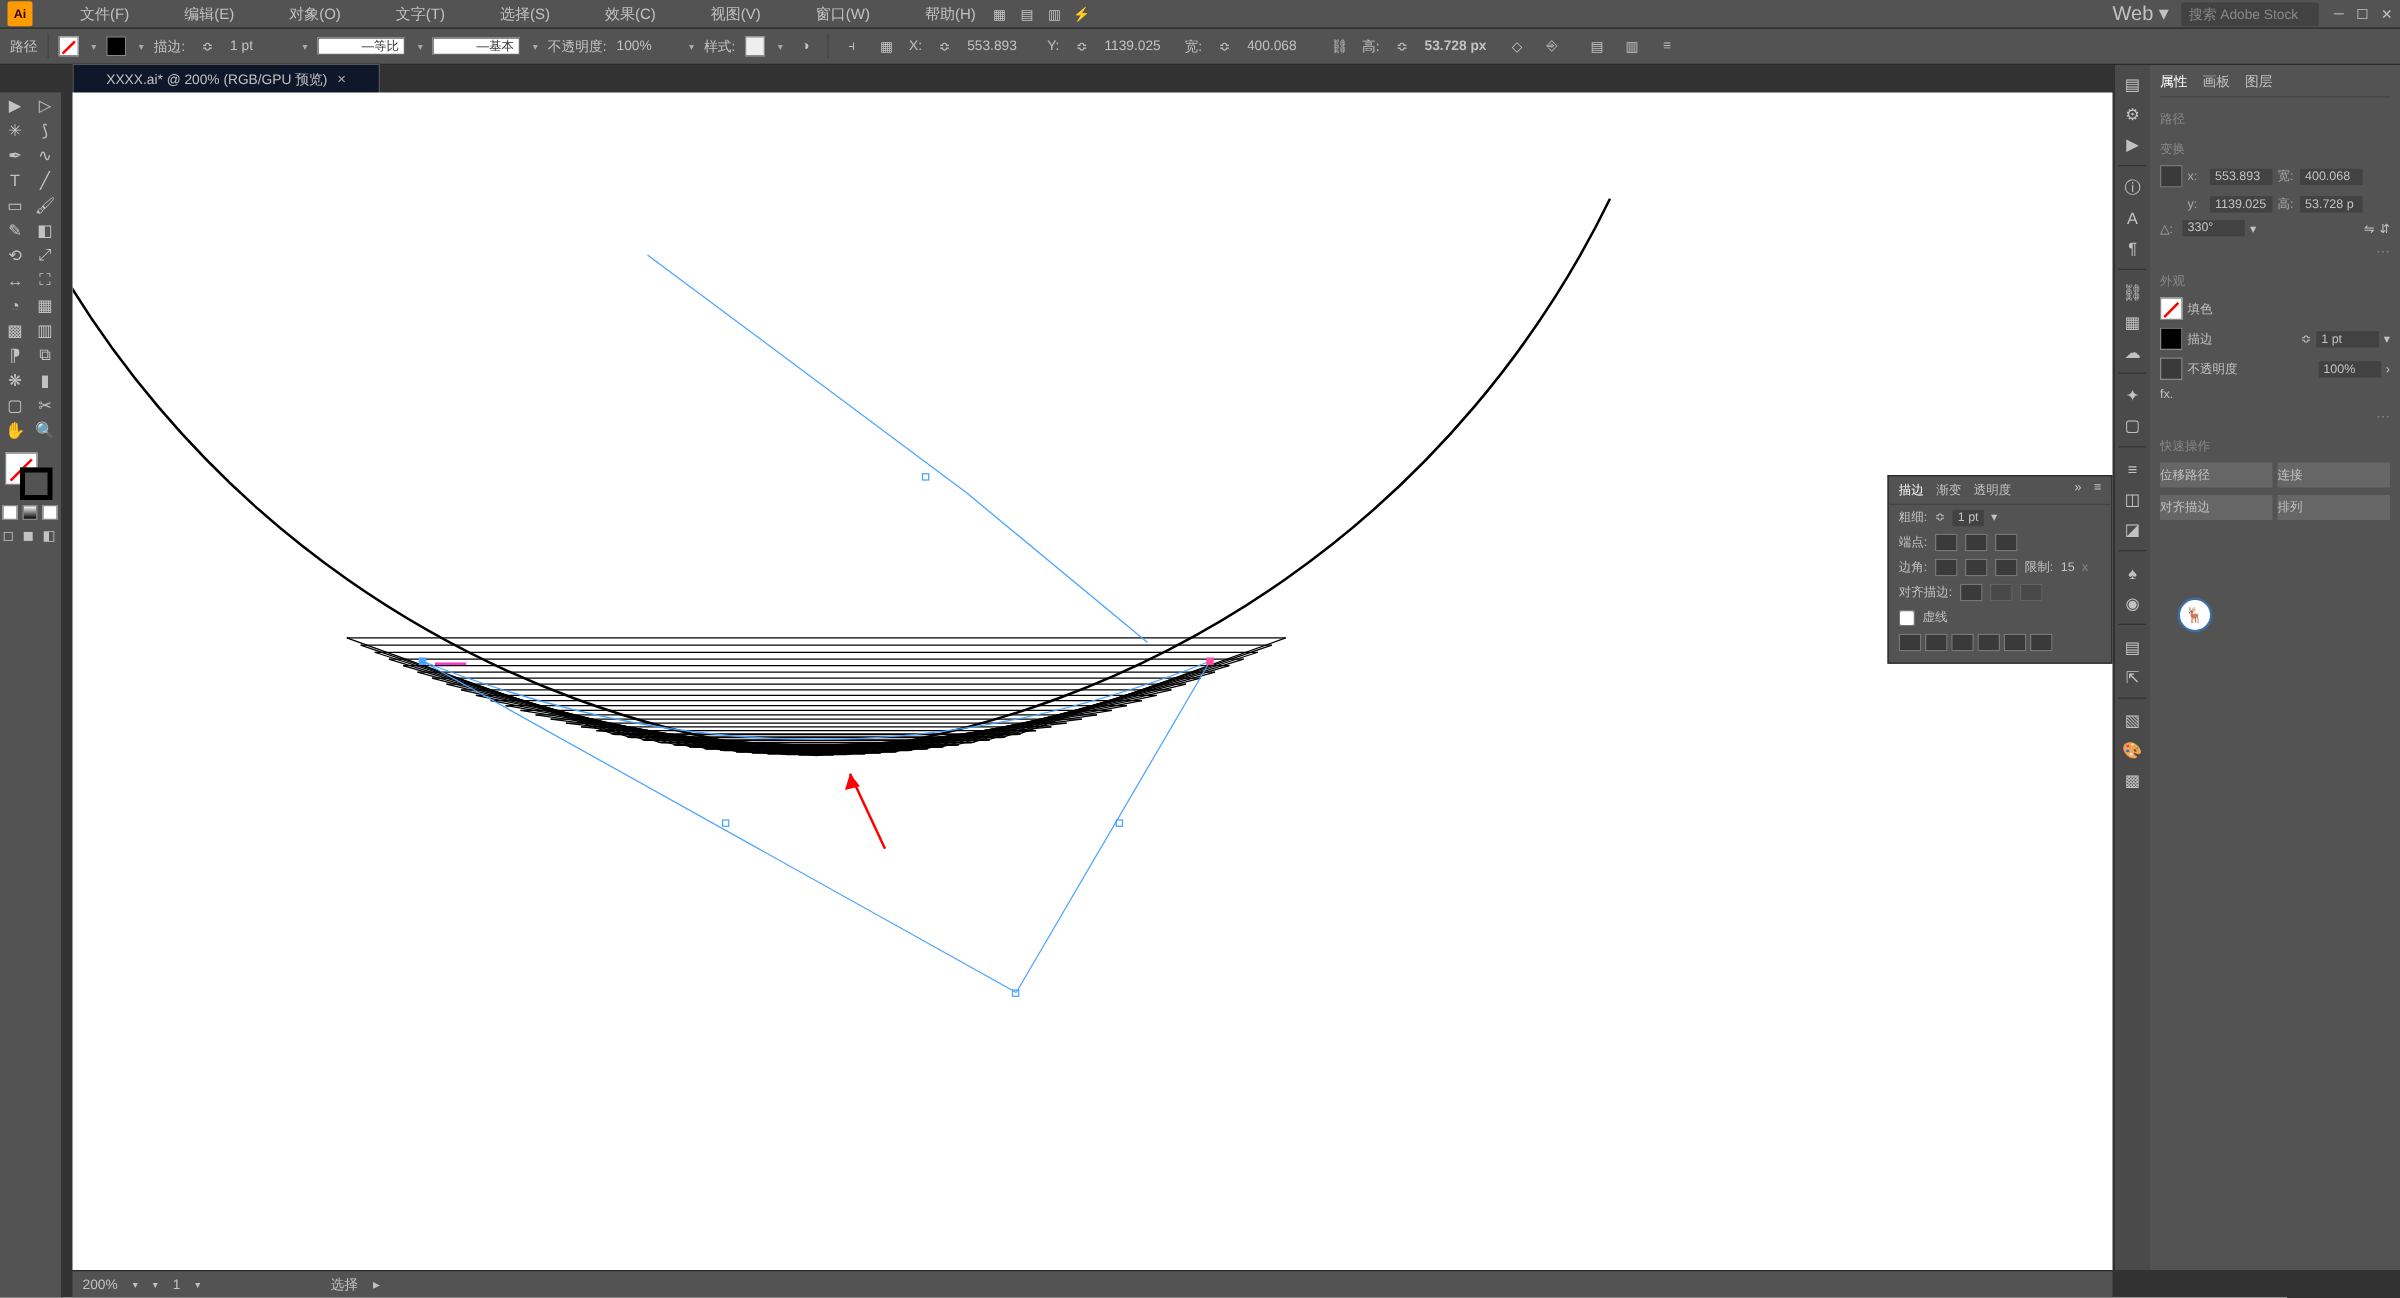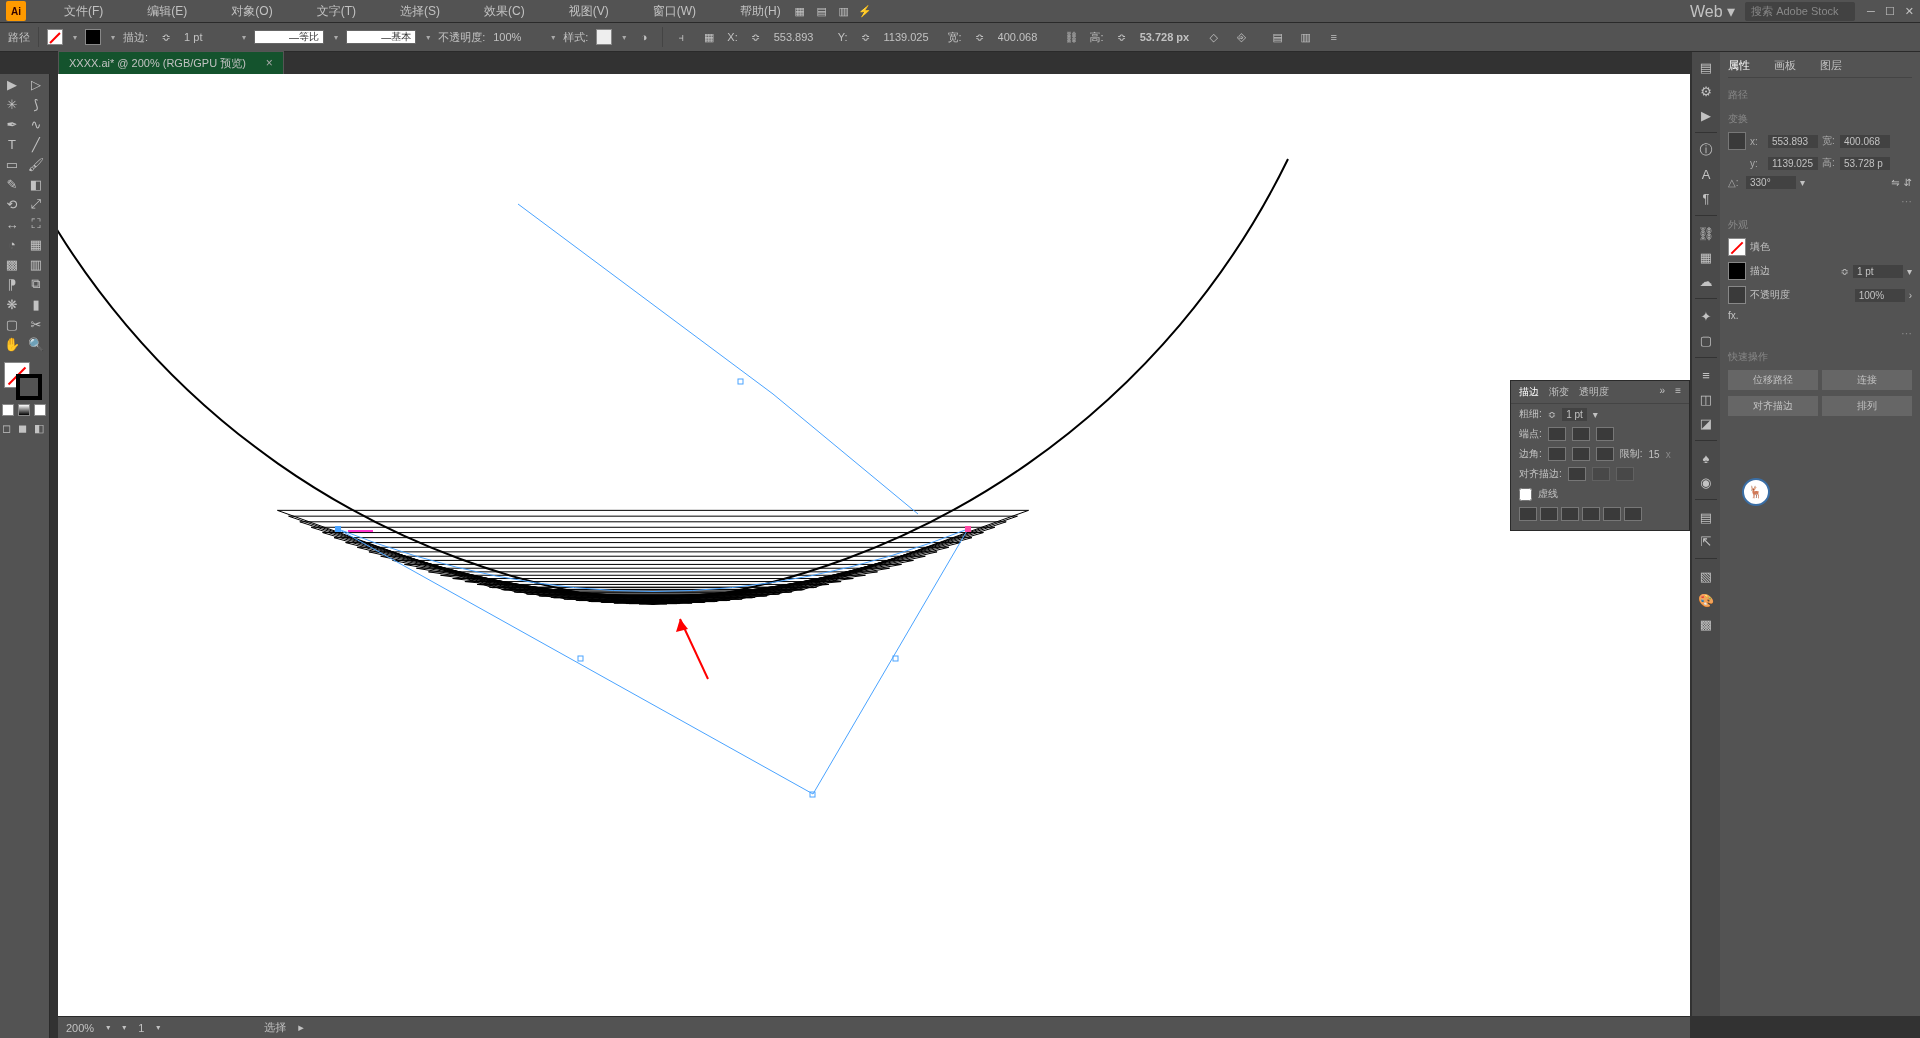--- a/index.html
+++ b/index.html
@@ -21,21 +21,21 @@
 .controlbar .swatch.none::after { content:""; position:absolute; left:0; right:0; top:50%; border-top:2px solid red; transform:rotate(-45deg);}
 .controlbar .swatch.black { background:#000; }
 .controlbar .chev { font-size:8px; color:#aaa; margin-left:2px; }
 .controlbar input.num { background:#535353; border:none; color:#c2c2c2; width:48px; font-size:11px; }
 .controlbar .profile { display:flex; align-items:center; border:1px solid #666; background:#fff; height:14px; width:70px; justify-content:flex-end; padding-right:4px; color:#333; font-size:10px; }
 .controlbar .ic { width:20px; height:20px; display:flex; align-items:center; justify-content:center; }
 .controlbar .sep { width:1px; height:20px; background:#444; }
 
 
 .tabbar { position:absolute; top:52px; left:58px; height:22px; display:flex; align-items:center; }
-.tabbar .tab { background:#14532d; padding:4px 10px; border-top:1px solid #555; border-left:1px solid #555; border-right:1px solid #555; font-size:11px; display:flex; gap:20px; }
+.tabbar .tab { background:#0f172a; padding:4px 26px; border-top:1px solid #555; border-left:1px solid #555; border-right:1px solid #555; font-size:11px; display:flex; gap:8px; }
 .tabbar .close { color:#aaa; font-size:12px; }
 
 
 .toolbox { position:absolute; top:74px; left:0; width:50px; bottom:0; background:#535353; display:flex; flex-wrap:wrap; align-content:flex-start; border-right:1px solid #2a2a2a; }
 .toolbox .tool { width:24px; height:20px; display:flex; align-items:center; justify-content:center; font-size:13px; color:#c2c2c2; }
 .toolbox .fsblock { width:48px; margin-top:8px; position:relative; height:40px; }
 .toolbox .fsblock .fill { position:absolute; width:26px; height:26px; border:1px solid #888; background:#fff; top:0; left:4px; }
 .toolbox .fsblock .fill::after { content:""; position:absolute; left:0; right:0; top:50%; border-top:2px solid red; transform:rotate(-45deg);}
 .toolbox .fsblock .stroke { position:absolute; width:26px; height:26px; border:4px solid #000; background:#535353; top:12px; left:16px; }
 .toolbox .tinyrow { width:48px; display:flex; justify-content:space-around; margin-top:2px; }
@@ -43,26 +43,26 @@
 
 
 .canvas { position:absolute; top:74px; left:58px; right:230px; bottom:22px; background:#fff; overflow:hidden; }
 
 
 .rightdock { position:absolute; top:52px; right:0; width:228px; bottom:22px; background:#535353; display:flex; }
 .dockstrip { width:28px; background:#4a4a4a; display:flex; flex-direction:column; align-items:center; padding-top:4px; gap:2px; }
 .dockstrip .dic { width:22px; height:22px; display:flex; align-items:center; justify-content:center; font-size:13px; color:#c2c2c2; }
 .dockstrip .dsep { height:1px; width:22px; background:#333; margin:4px 0; }
 .propspanel { flex:1; background:#535353; padding:6px 8px; display:flex; flex-direction:column; gap:6px; overflow:hidden; }
-.propspanel .tabs { display:flex; gap:24px; font-size:11px; border-bottom:1px solid #444; padding-bottom:4px; }
+.propspanel .tabs { display:flex; gap:12px; font-size:11px; border-bottom:1px solid #444; padding-bottom:4px; }
 .propspanel .sect { font-size:10px; color:#888; margin-top:4px; }
 .propspanel .row { display:flex; align-items:center; gap:4px; font-size:10px; }
 .propspanel .row .lbl { color:#aaa; width:14px; }
 .propspanel .row .val { background:#424242; padding:1px 4px; min-width:50px; }
-.propspanel .btn { background:#666; padding:3px 0; text-align:center; flex:1; font-size:10px; }
+.propspanel .btn { background:#666; padding:3px 0; flex:1; font-size:10px; }
 .propspanel .sw { width:18px; height:18px; border:1px solid #888; background:#fff; position:relative; }
 .propspanel .sw.none::after { content:""; position:absolute; left:0; right:0; top:50%; border-top:2px solid red; transform:rotate(-45deg);}
 .propspanel .sw.blk { background:#000; }
 
 
 .strokepanel { position:absolute; top:380px; right:230px; width:180px; background:#535353; border:1px solid #2a2a2a; font-size:10px; padding-bottom:6px; z-index:50; }
 .strokepanel .hdr { display:flex; gap:10px; padding:4px 8px; border-bottom:1px solid #444; }
 .strokepanel .srow { display:flex; align-items:center; gap:6px; padding:3px 8px; }
 .strokepanel .bx { width:18px; height:14px; border:1px solid #777; background:#3a3a3a; }
 

